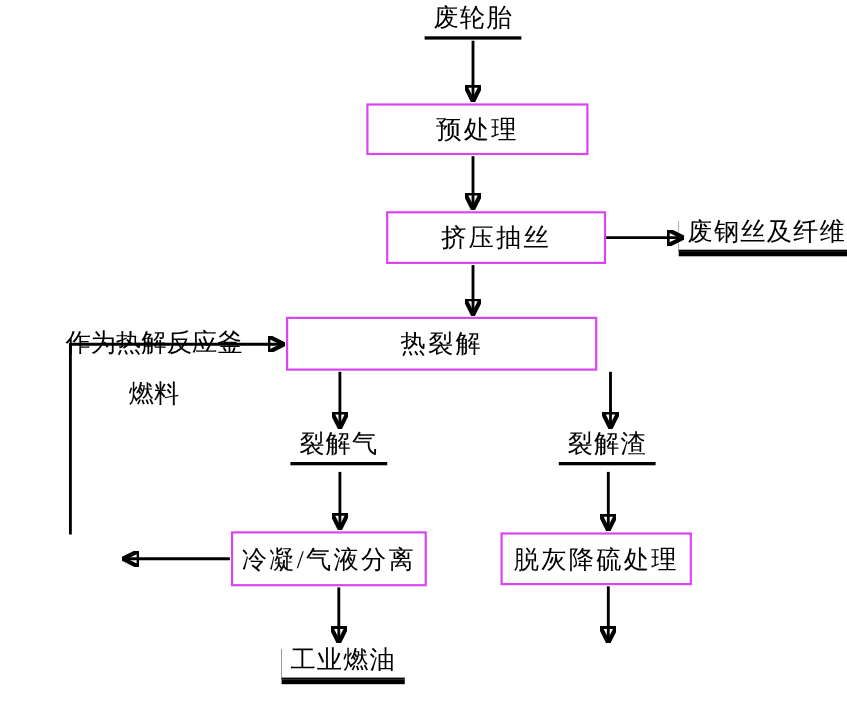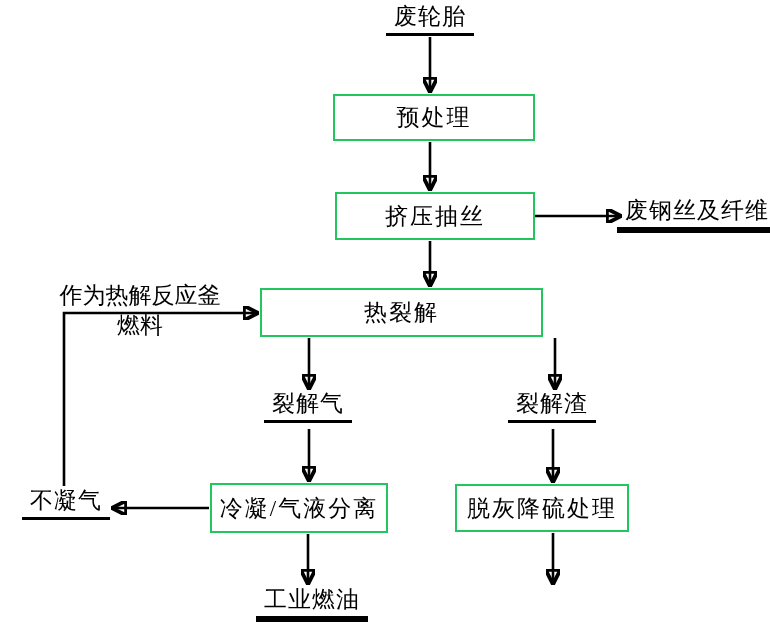--- a/index.html
+++ b/index.html
@@ -9,21 +9,21 @@
     width: 770px;
     height: 640px;
     background: #ffffff;
     font-family: "Liberation Serif", "DejaVu Serif", serif;
     color: #000000;
     overflow: hidden;
     padding-left: 43px;
   }
   .box {
     position: absolute;
-    border: 2px solid #22c55e;
+    border: 2px solid #d946ef;
     background: #ffffff;
     display: flex;
     align-items: center;
     justify-content: center;
     font-size: 23px;
     letter-spacing: 2px;
     white-space: nowrap;
   }
   .term {
     position: absolute;
@@ -37,21 +37,21 @@
   .u1 { border-bottom: 3px solid #000000; }
   .u2 { border-bottom: 2px solid #000000; box-shadow: 0 4px 0 #000000; }
   .note {
     position: absolute;
     font-size: 23px;
     line-height: 30px;
     text-align: center;
     white-space: nowrap;
     transform: translateX(-50%);
   }
-  .note .line { display: block; }
+  .note .line { display: block; margin-top: 16px; }
   svg.connectors {
     position: absolute;
     left: 0; top: 0;
     pointer-events: none;
   }
   svg.connectors path {
     stroke: #000000;
     stroke-width: 2.6;
     fill: none;
   }
@@ -87,28 +87,27 @@
 
   <div class="note" style="left:140px; top:281px;">
     <span class="line">作为热解反应釜</span>
     <span class="line">燃料</span>
   </div>
 
   <div class="term u1" style="left:308px; top:390px;">裂解气</div>
 
   <div class="term u1" style="left:552px; top:390px;">裂解渣</div>
 
-  <div class="term u1" style="left:66px; top:487px;">不凝气</div>
 
   <div class="term u2" style="left:312px; top:586px;">工业燃油</div>
 
 
   <div class="box" style="left:333px; top:94px; width:202px; height:47px;">预处理</div>
 
-  <div class="box" style="left:335px; top:192px; width:200px; height:48px;">挤压抽丝</div>
+  <div class="box" style="left:351px; top:192px; width:200px; height:48px;">挤压抽丝</div>
 
   <div class="box" style="left:260px; top:288px; width:283px; height:49px;">热裂解</div>
 
   <div class="box" style="left:210px; top:483px; width:178px; height:50px;">冷凝/气液分离</div>
 
   <div class="box" style="left:455px; top:484px; width:174px; height:48px;">脱灰降硫处理</div>
 
 </div>
 
 </body></html>

